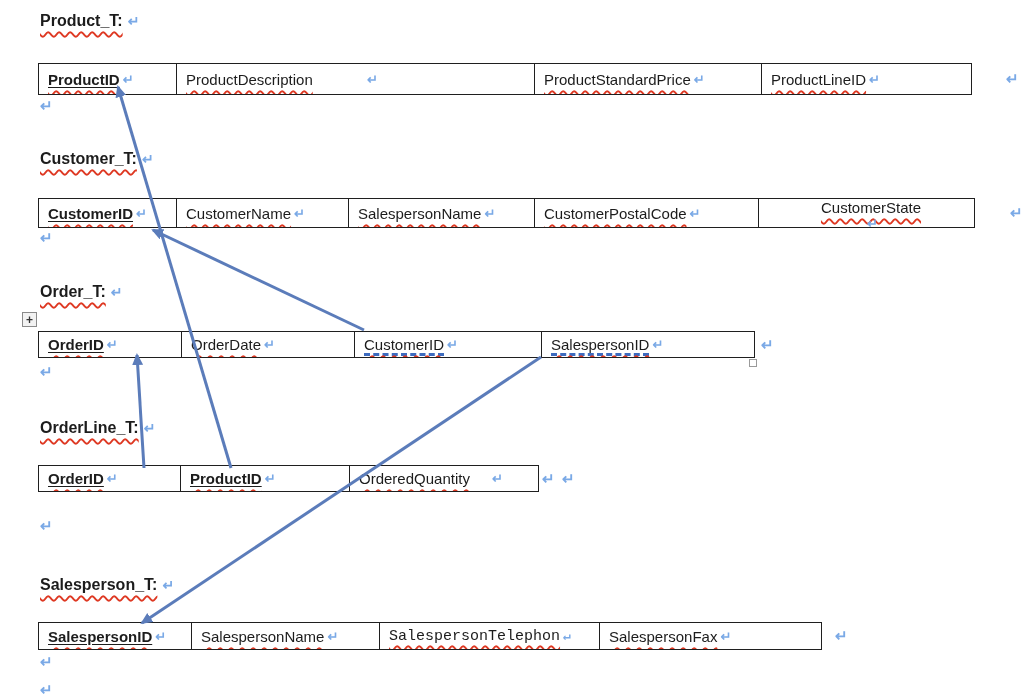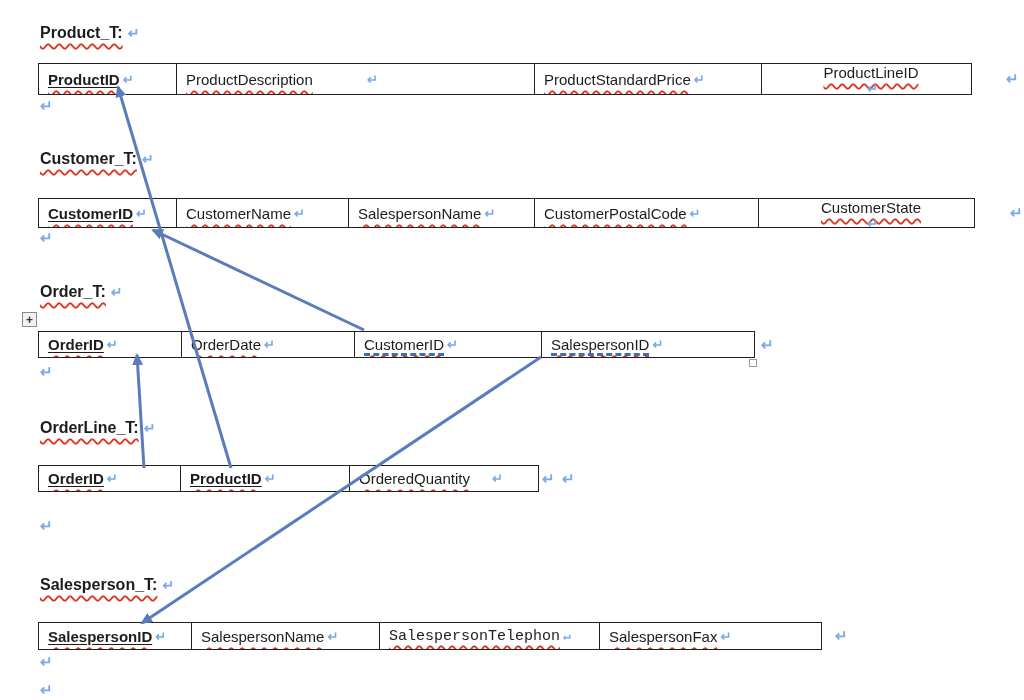--- a/index.html
+++ b/index.html
@@ -22,39 +22,39 @@
         display:flex;align-items:center;justify-content:center;font-size:12px;font-weight:bold;color:#333;
         line-height:1;box-sizing:border-box;}
   .resizehandle{position:absolute;width:8px;height:8px;border:1px solid #9a9a9a;background:#ffffff;box-sizing:border-box;}
   #arrowlayer{position:absolute;left:0;top:0;width:1024px;height:700px;pointer-events:none;}
 </style>
 </head>
 <body>
 
 <div id="page">
 
-<div class="heading" style="left: 40px; top: 12px; margin-top: 12px;"><span class="spell">Product_T:</span><span class="hmark">↵</span></div>
+<div class="heading" style="left: 40px; top: 12px;"><span class="spell">Product_T:</span><span class="hmark">↵</span></div>
     <div class="wtable" style="left: 38px; top: 63px; height: 32px;">
       <div class="cell" style="width: 137px;">
         <span class="spell"><span class="pk ">ProductID</span></span>
         <span class="cellmark">↵</span>
       </div>
       <div class="cell" style="width: 202px; justify-content: space-between;">
         <span class="spell"><span class="">ProductDescription</span></span>
         <span class="cellmark">↵</span>
       </div>
       <div class="cell" style="width: 156px; margin-top: 30px;">
         <span class="spell"><span class="">ProductFinish</span></span>
         <span class="cellmark">↵</span>
       </div>
       <div class="cell" style="width: 227px;">
         <span class="spell"><span class="">ProductStandardPrice</span></span>
         <span class="cellmark">↵</span>
       </div>
-      <div class="cell" style="width: 210px; flex-direction: column;">
+      <div class="cell" style="width: 210px;">
         <span class="spell"><span class="">ProductLineID</span></span>
         <span class="cellmark">↵</span>
       </div>
     </div>
     <div class="freemark" style="left: 1006px; top: 71px;">↵</div>
     <div class="freemark" style="left: 40px; top: 98px;">↵</div>
     <div class="heading" style="left: 40px; top: 150px;"><span class="spell">Customer_T:</span><span class="hmark">↵</span></div>
     <div class="wtable" style="left: 38px; top: 198px; height: 30px;">
       <div class="cell" style="width: 137px;">
         <span class="spell"><span class="pk ">CustomerID</span></span>

